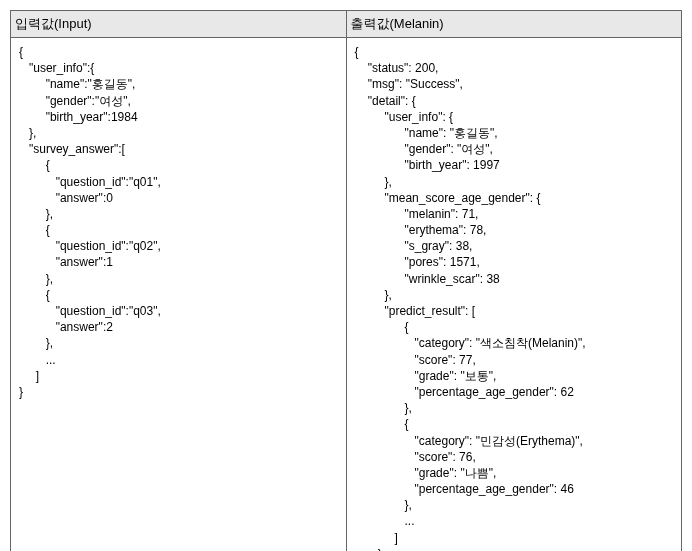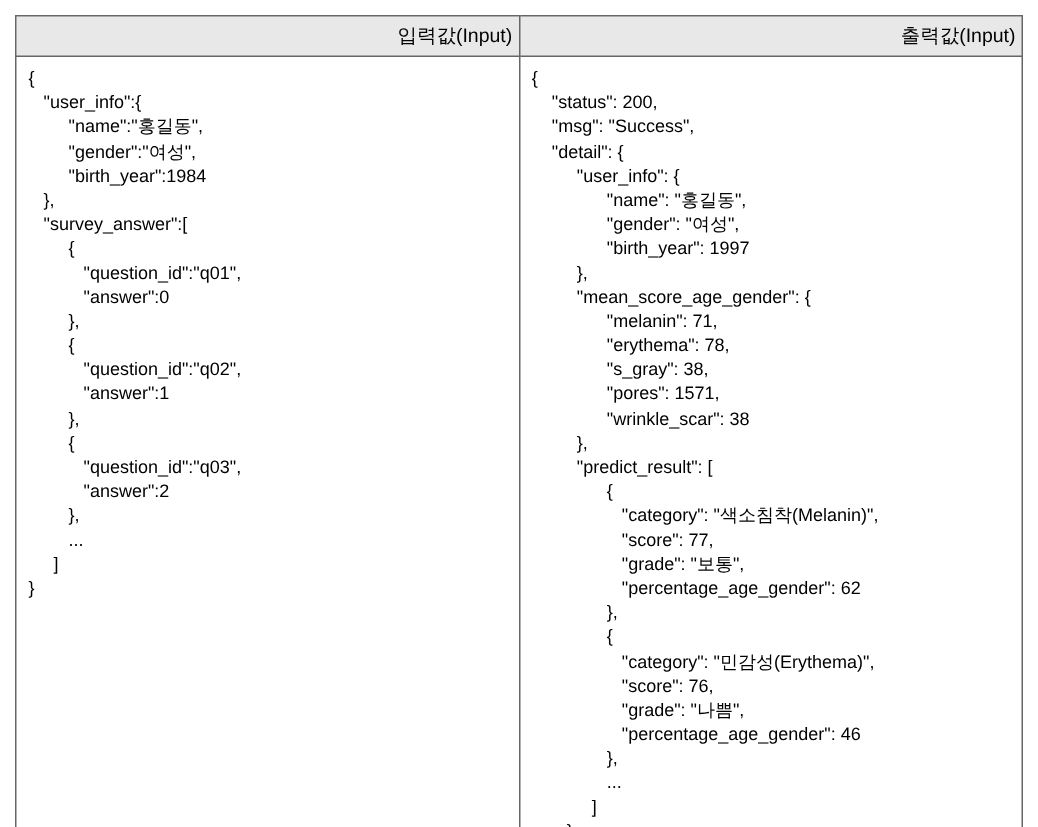--- a/index.html
+++ b/index.html
@@ -13,21 +13,21 @@
   table.main {
     border-collapse: collapse;
     width: 672px;
     table-layout: fixed;
   }
   table.main th {
     border: 1px solid #666;
     background: #e8e8e8;
     font-weight: normal;
     padding: 4px;
-    text-align: right;
+    text-align: left;
     font-size: 13px;
   }
   table.main td {
     border: 1px solid #666;
     vertical-align: top;
     padding: 6px 8px;
     font-family: Arial, sans-serif;
     font-size: 12px;
     line-height: 1.35;
     white-space: pre;
@@ -40,21 +40,21 @@
 <body>
 
 <table class="main">
   <colgroup>
     <col class="col-left">
     <col class="col-right">
   </colgroup>
   <thead>
     <tr>
       <th>입력값(Input)</th>
-      <th>출력값(Input)</th>
+      <th>출력값(Melanin)</th>
     </tr>
   </thead>
   <tbody>
     <tr>
       <td class="input-cell">{
    "user_info":{
         "name":"홍길동",
         "gender":"여성",
         "birth_year":1984
    },

